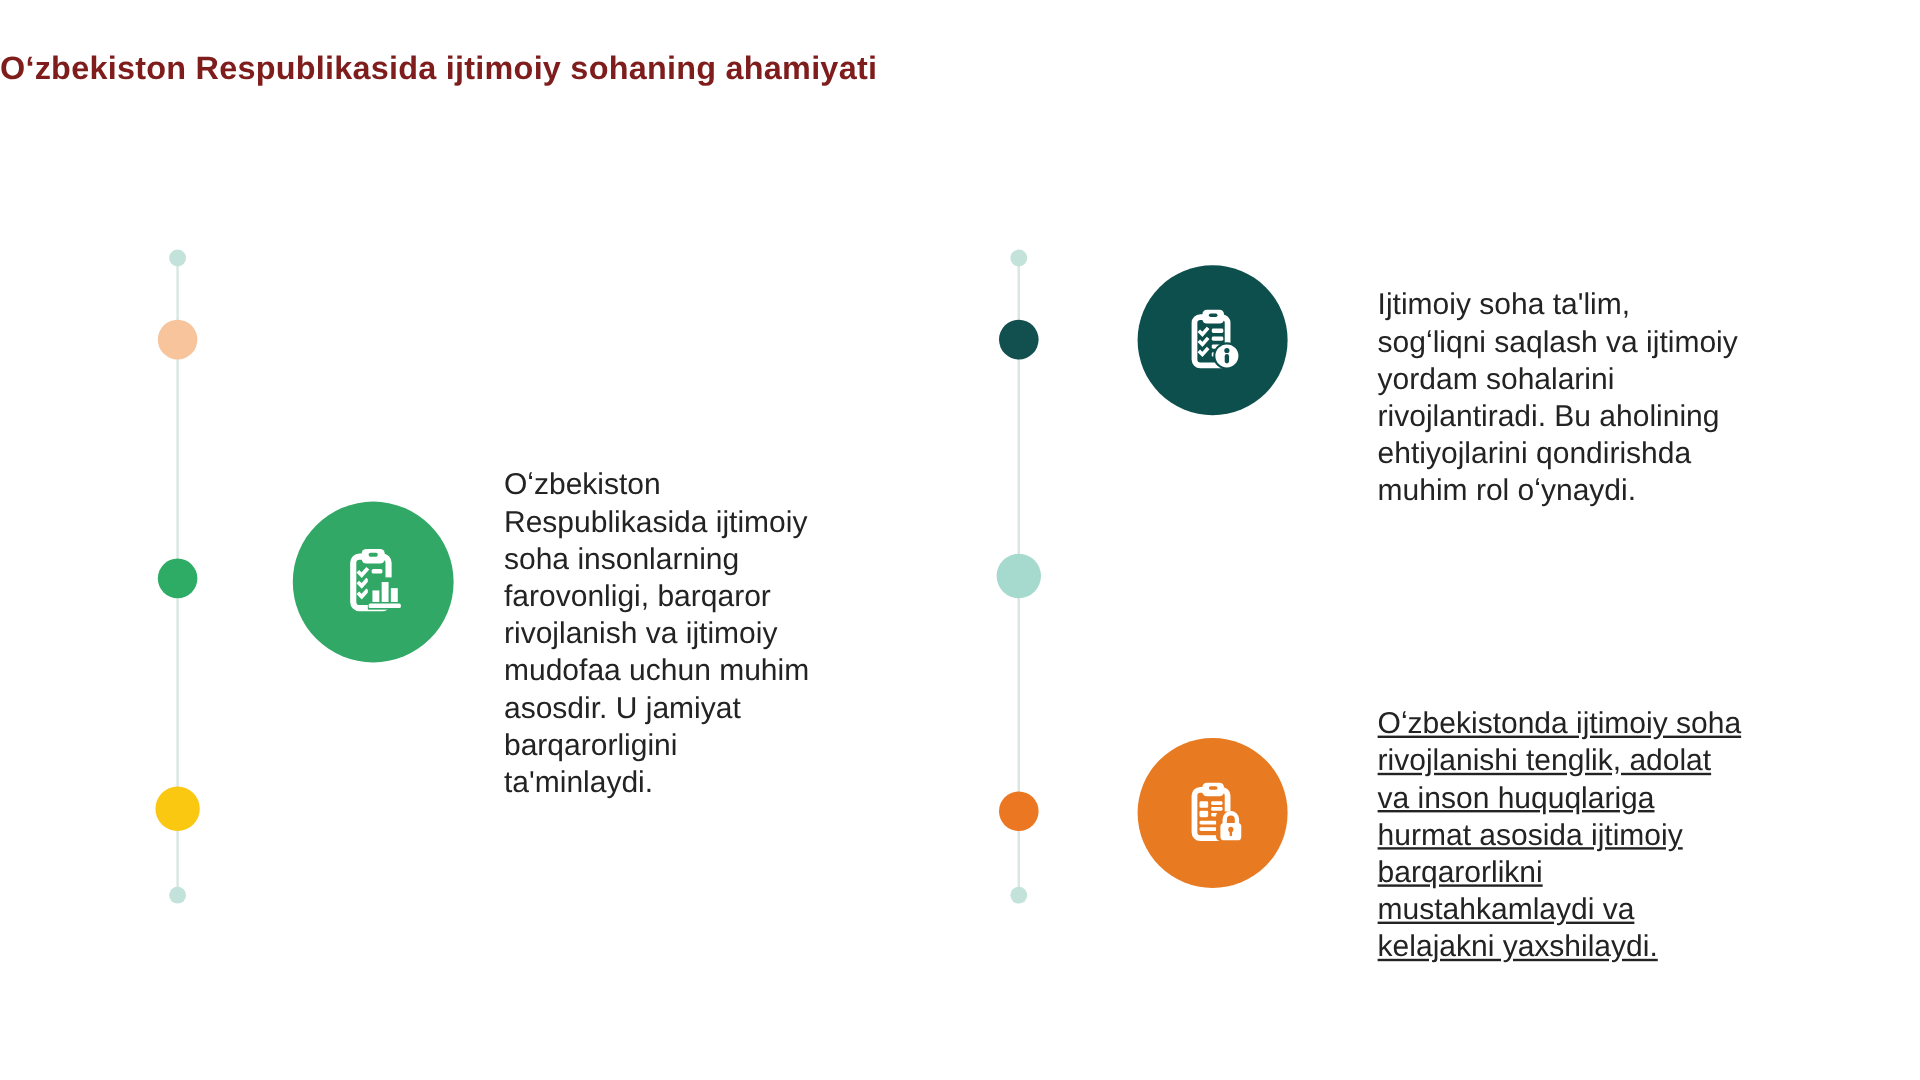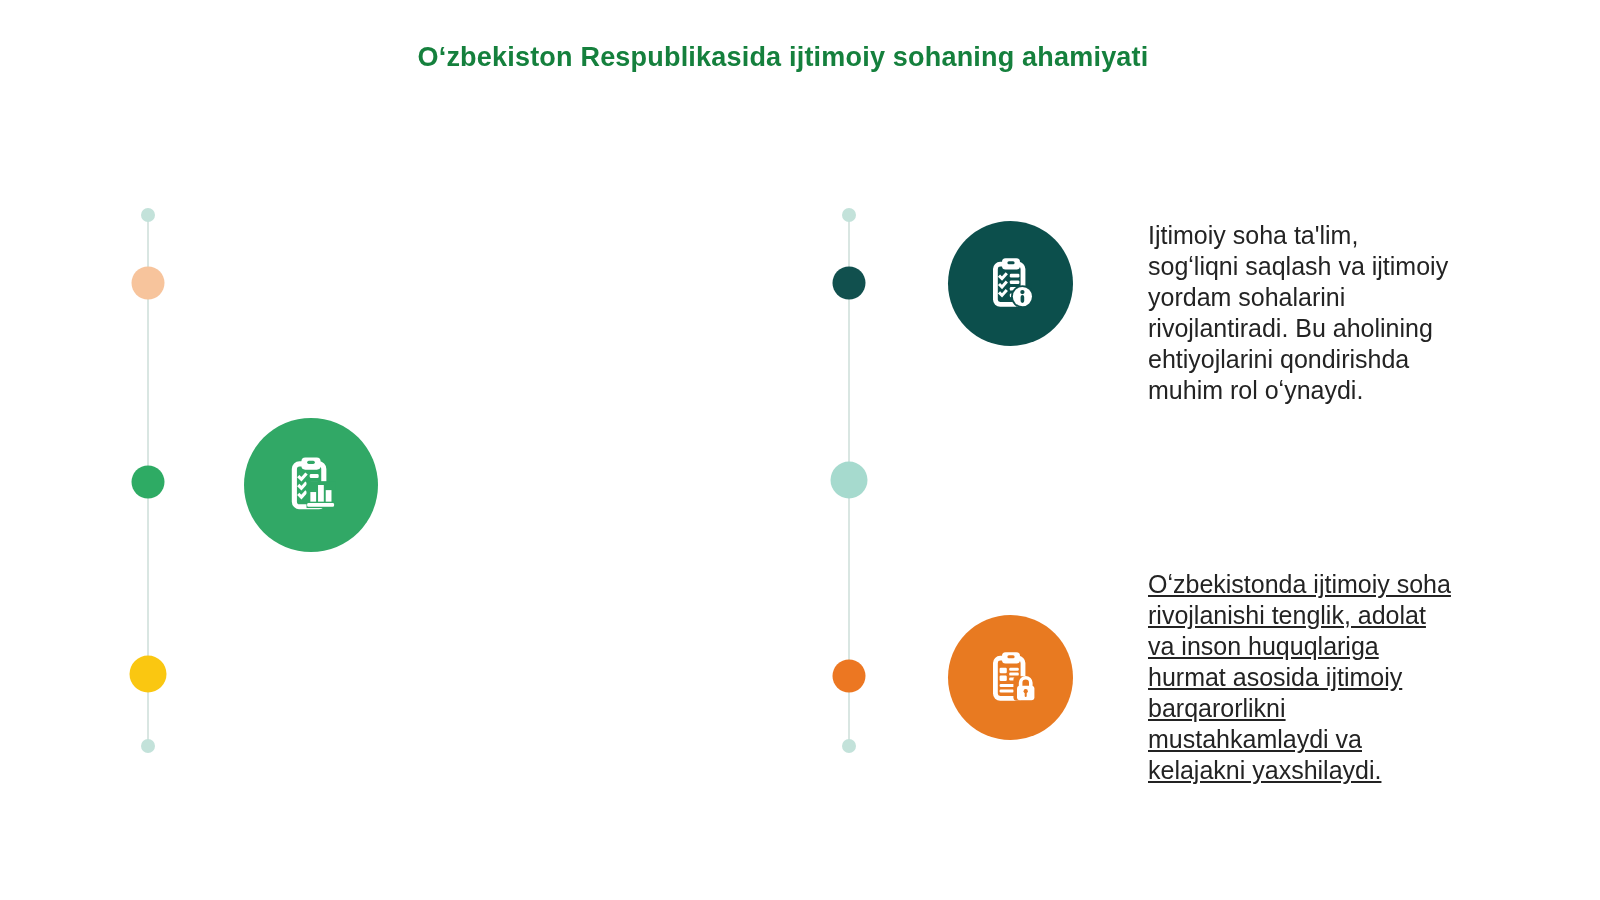--- a/index.html
+++ b/index.html
@@ -8,24 +8,24 @@
     background: #ffffff;
     font-family: "Liberation Sans", sans-serif;
     position: relative;
     overflow: hidden;
   }
   .page { position: absolute; inset: 0; }
 
   .title {
     position: absolute;
     top: 42px; left: 0; width: 1566px;
-    text-align: center;
+    text-align: left;
     font-size: 27px;
     font-weight: bold;
-    color: #15803d;
+    color: #7f1d1d;
     letter-spacing: 0.2px;
   }
 
   .timeline {
     position: absolute;
     top: 215px;
     width: 3px; height: 531px;
   }
   .timeline .line {
     position: absolute;
@@ -58,20 +58,21 @@
   .icon-circle-2 { left: 948px; top: 221px; width: 125px; height: 125px; }
   .icon-circle-3 { left: 948px; top: 615px; width: 125px; height: 125px; }
   .icon-circle svg { display: block; }
 
   .text-block {
     position: absolute;
     font-size: 25px;
     line-height: 31px;
     color: #232323;
     white-space: pre-line;
+    margin-top: 19px;
   }
   .text-block-1 { left: 420px;  top: 370px; width: 360px; }
   .text-block-2 { left: 1148px; top: 220px; width: 400px; }
   .text-block-3 { left: 1148px; top: 569px; width: 400px; text-decoration: underline; }
 </style>
 </head>
 <body>
 
 <div class="page">
 
@@ -105,20 +106,29 @@
       <path d="M30 64 l5 5 8 -9" fill="none" stroke="#ffffff" stroke-width="5"></path>
       <rect x="48" y="33" width="14" height="6" rx="2" fill="#ffffff"></rect>
       <rect x="48" y="45" width="14" height="6" rx="2" fill="#ffffff"></rect>
       <rect x="43" y="44" width="45" height="42" fill="currentColor"></rect>
       <rect x="49" y="61" width="9" height="15" fill="#ffffff"></rect>
       <rect x="61" y="50" width="9" height="26" fill="#ffffff"></rect>
       <rect x="73" y="58" width="9" height="18" fill="#ffffff"></rect>
       <rect x="44" y="78" width="42" height="6" rx="2" fill="#ffffff"></rect>
     </svg>
   </div>
+  <div class="text-block text-block-1">Oʻzbekiston
+Respublikasida ijtimoiy
+soha insonlarning
+farovonligi, barqaror
+rivojlanish va ijtimoiy
+mudofaa uchun muhim
+asosdir. U jamiyat
+barqarorligini
+ta'minlaydi.</div>
 
   <div class="icon-circle icon-circle-2" style="background-color: rgb(12, 79, 76); color: rgb(12, 79, 76);">
     <svg width="60" height="60" viewBox="0 0 100 100">
       <rect x="24" y="17" width="46" height="67" rx="8" fill="none" stroke="#ffffff" stroke-width="8"></rect>
       <rect x="35" y="7" width="30" height="19" rx="6" fill="#ffffff"></rect>
       <rect x="44" y="12" width="12" height="5" rx="2.5" fill="currentColor"></rect>
       <path d="M30 36 l5 5 8 -9" fill="none" stroke="#ffffff" stroke-width="5"></path>
       <path d="M30 50 l5 5 8 -9" fill="none" stroke="#ffffff" stroke-width="5"></path>
       <path d="M30 64 l5 5 8 -9" fill="none" stroke="#ffffff" stroke-width="5"></path>
       <rect x="48" y="33" width="16" height="6" rx="2" fill="#ffffff"></rect>

